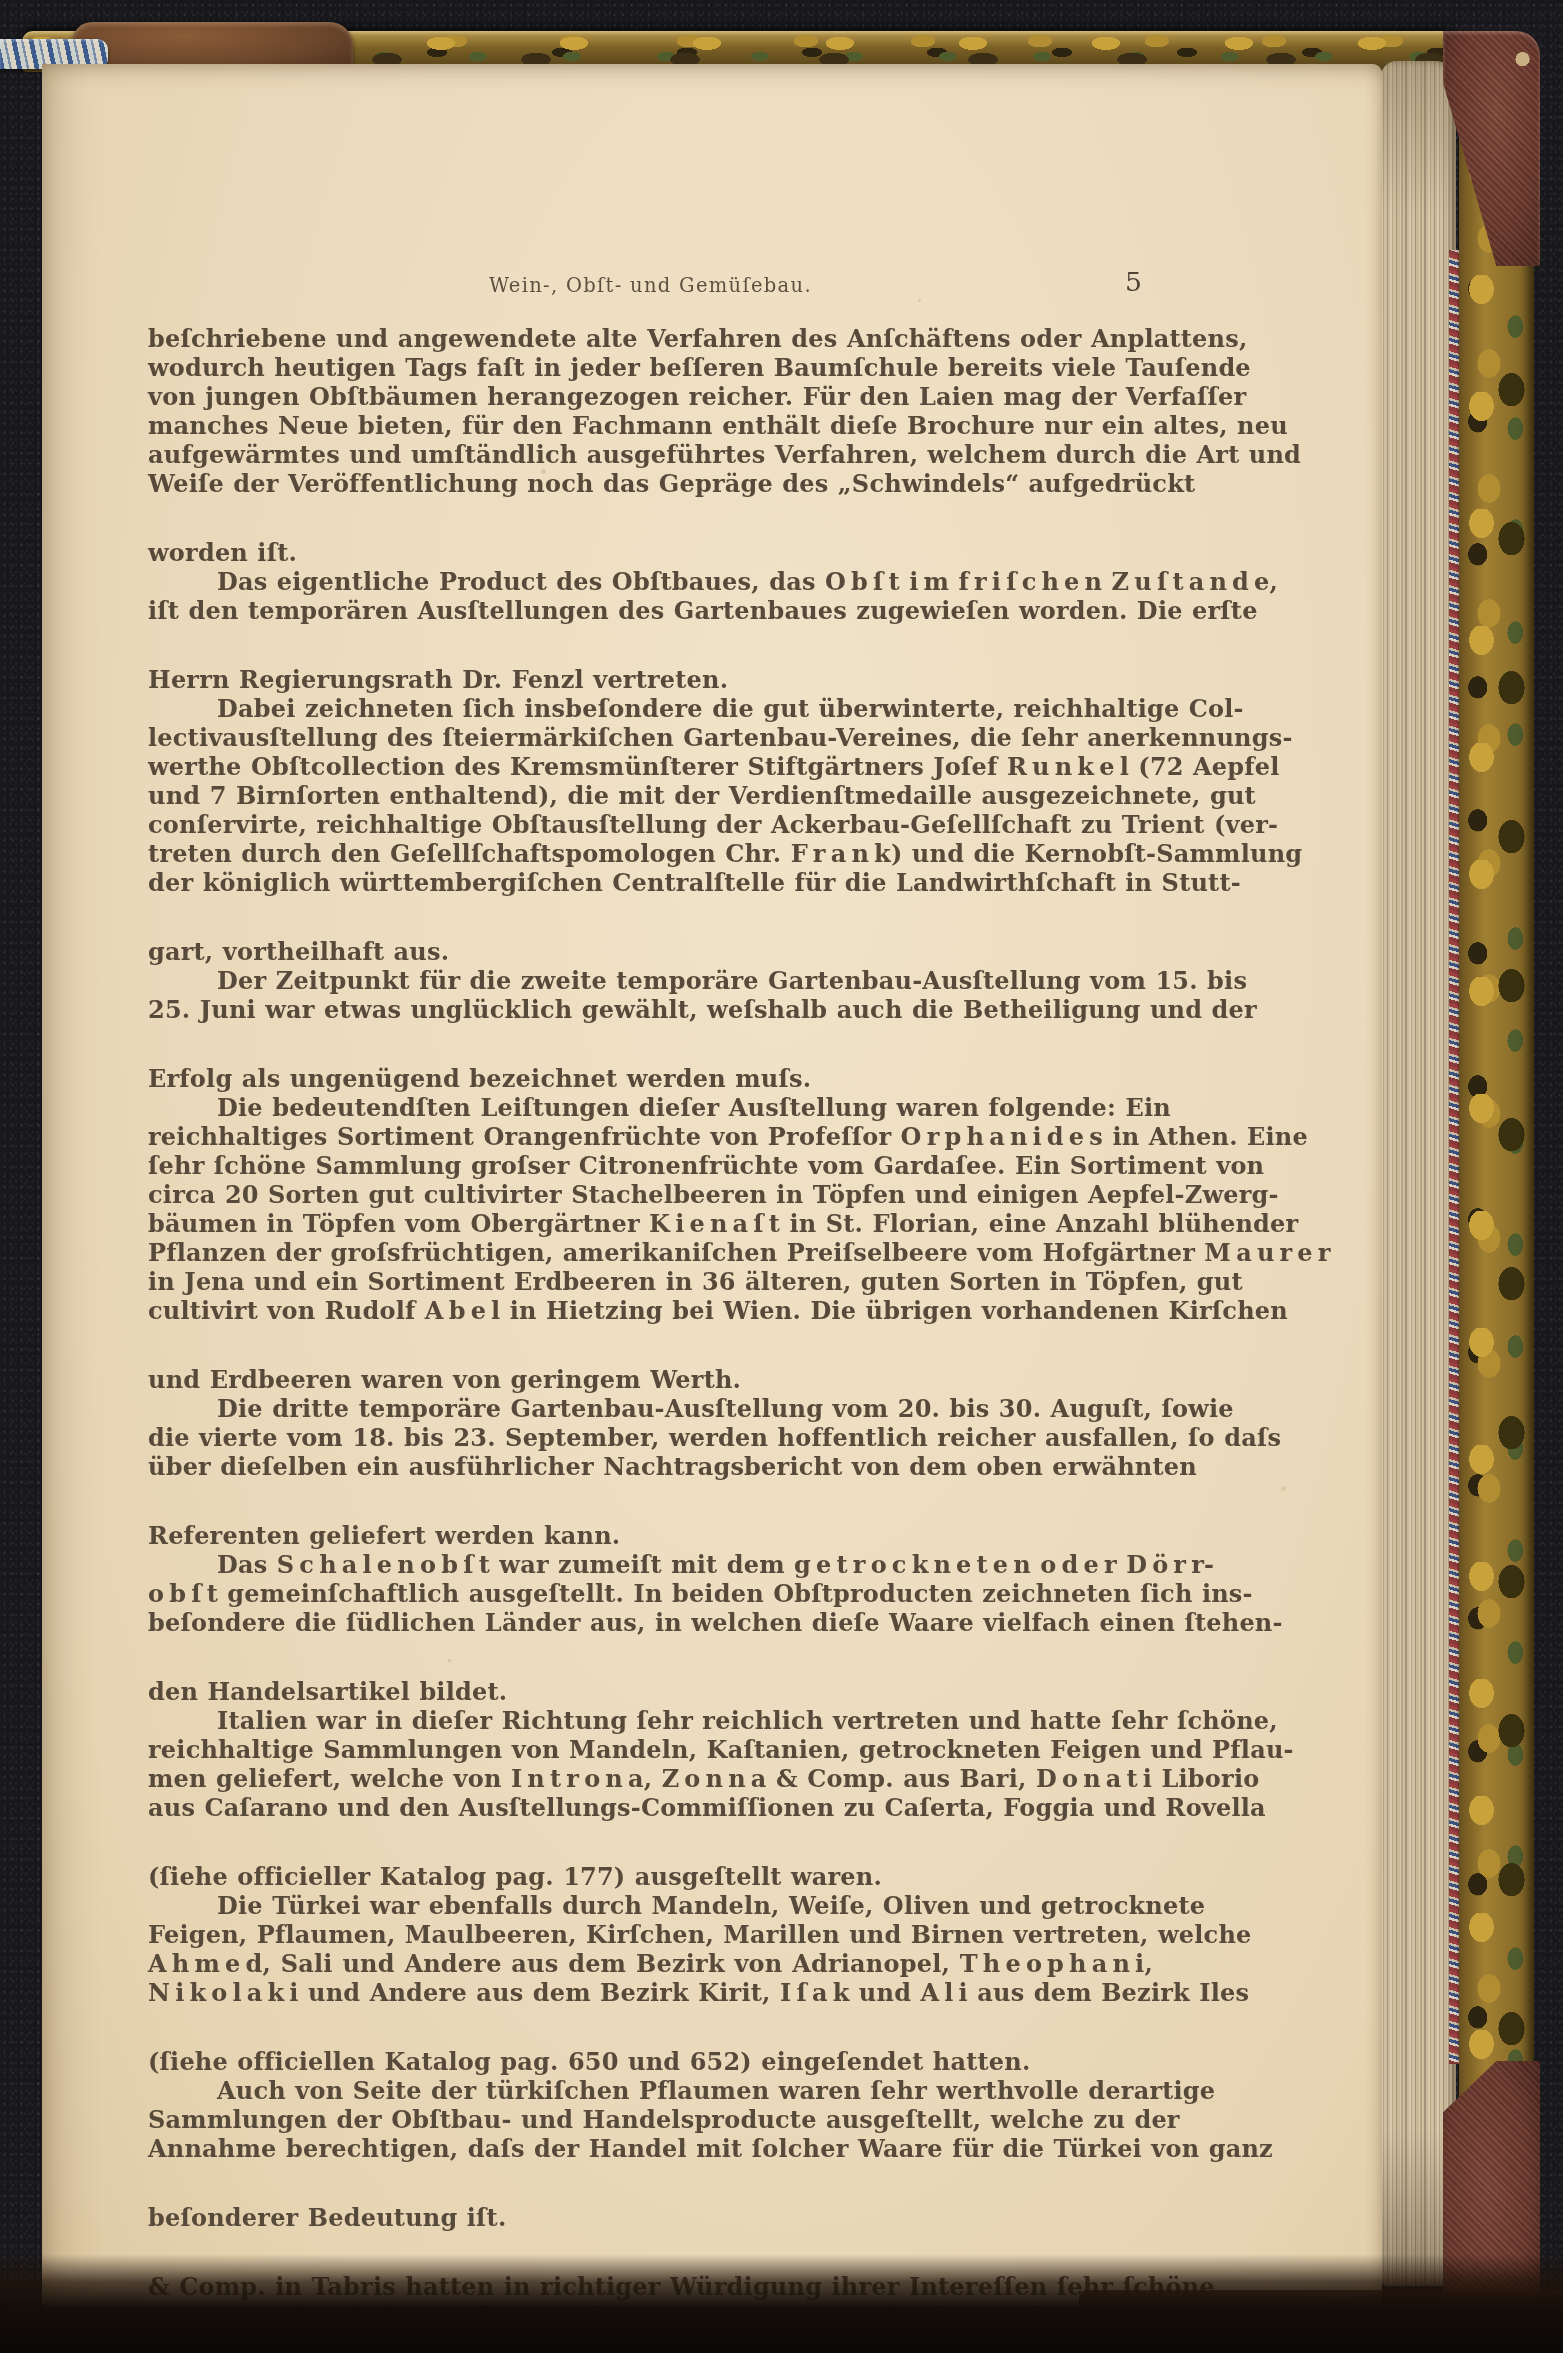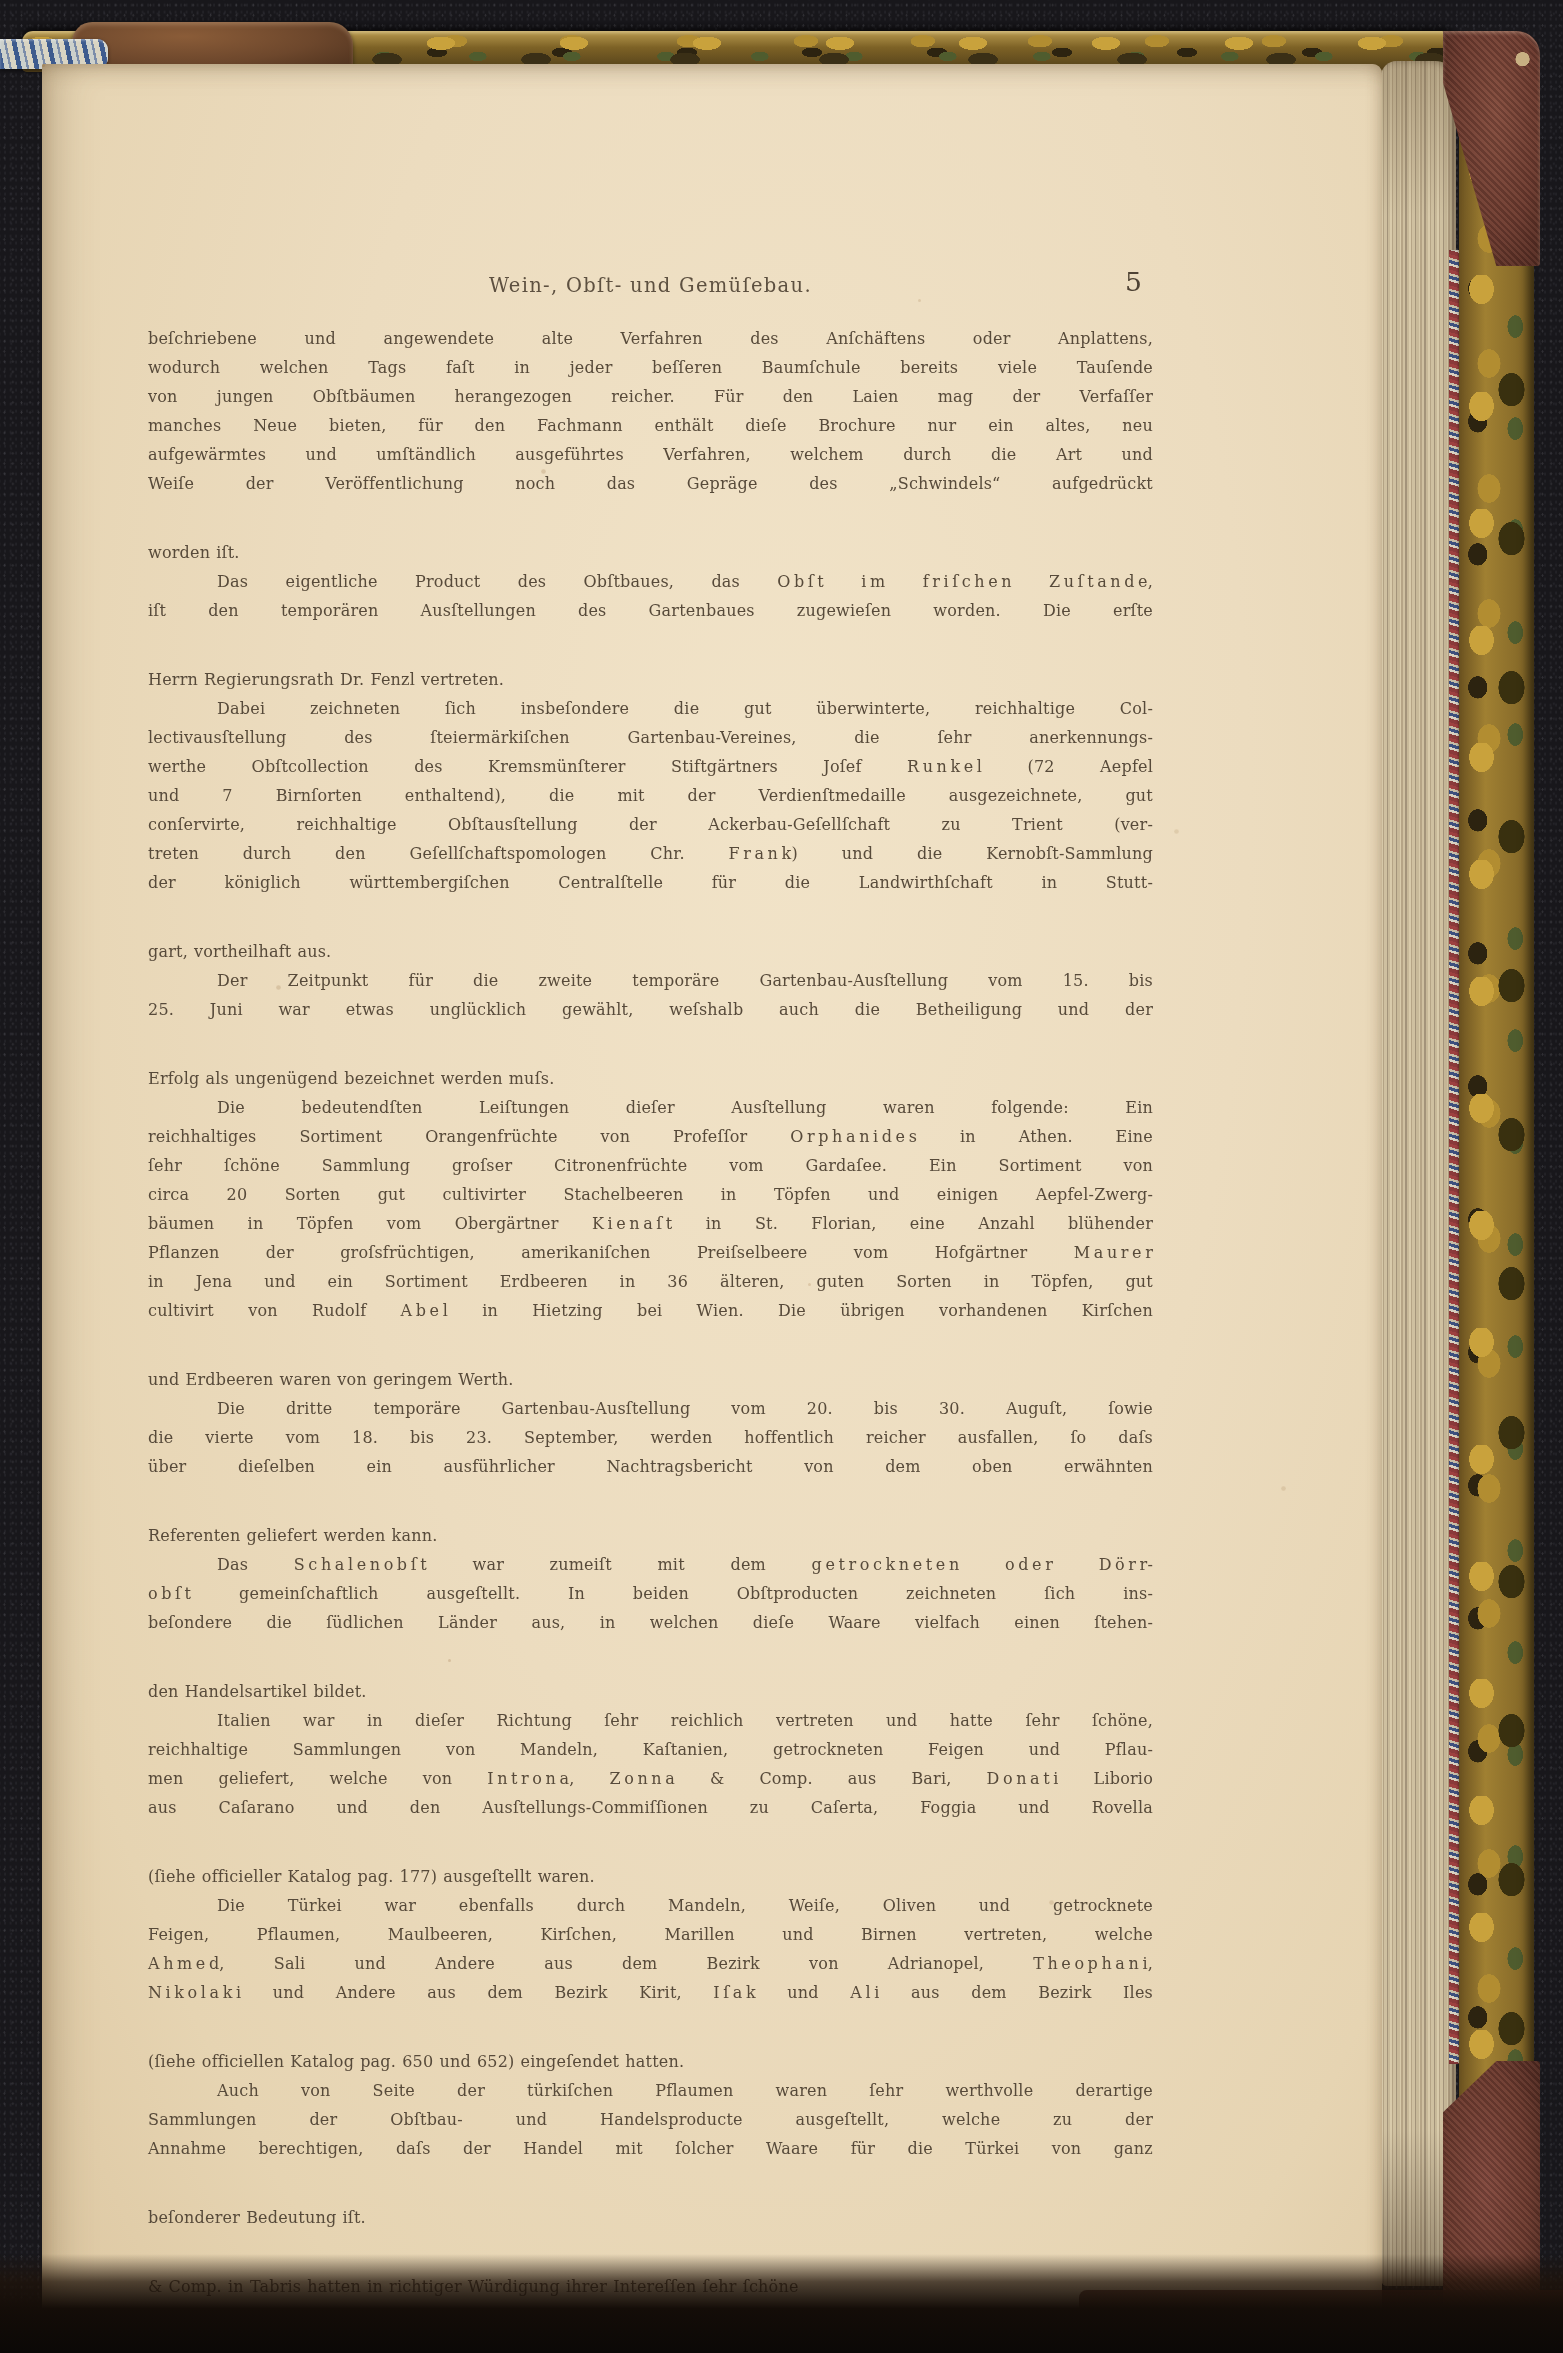--- a/index.html
+++ b/index.html
@@ -80,21 +80,21 @@
       235px 922px 0 0.8px rgba(140,100,55,.2), 766px 1219px 0 0 rgba(150,105,55,.2),
       1133px 766px 0 0.8px rgba(150,105,55,.15), 406px 1595px 0 0 rgba(140,95,50,.22),
       1008px 1837px 0 0.8px rgba(150,105,55,.18), 641px 2079px 0 0 rgba(140,100,55,.2),
       203px 336px 0 0 rgba(150,110,60,.25), 1240px 1423px 0 0.8px rgba(150,105,55,.16);}
 
   
   .text-block{position:absolute;left:106px;top:0;width:1005px;color:#574a3a;}
   .head-row{position:absolute;top:210px;left:0;width:100%;height:34px;}
   .head-title{display:block;text-align:center;font-size:19.5px;letter-spacing:1.3px;color:#5d5040;}
   .page-num{position:absolute;right:11px;top:-7.8px;font-size:26.6px;color:#4e4234;}
-  .body-block{position:absolute;top:260px;left:0;width:100%;font-size:16px;}
+  .body-block{position:absolute;top:260px;left:0;width:100%;font-size:24px;font-weight:bold;}
   .line{height:29px;line-height:29px;text-align:justify;text-align-last:justify;white-space:nowrap;
     letter-spacing:0.2px;word-spacing:0.8px;}
   .line.end{text-align-last:left;margin-top:40px;}
   .line.indent{text-indent:69px;}
 
   .bottom-dark{position:absolute;left:0;top:2254px;width:1563px;height:99px;
     background:linear-gradient(180deg, rgba(20,12,6,0) 0%, rgba(30,18,9,.75) 28%, #140d08 55%, #0b0806 100%);}
   .bottom-leather{position:absolute;left:1079px;top:2290px;width:485px;height:63px;
     background:linear-gradient(180deg,#53291f 0%, #2a140e 60%, #120906 100%);opacity:.8;border-radius:7.8px 0 0 0;}
 </style>
@@ -117,21 +117,21 @@
 
   <div class="page">
     <div class="specks"></div>
     <div class="text-block">
       <div class="head-row">
         <span class="head-title">Wein-, Obſt- und Gemüſebau.</span>
         <span class="page-num">5</span>
       </div>
       <div class="body-block">
           <div class="line">beſchriebene und angewendete alte Verfahren des Anſchäftens oder Anplattens,</div>
-          <div class="line">wodurch welchen Tags faſt in jeder beſſeren Baumſchule bereits viele Tauſende</div>
+          <div class="line">wodurch heutigen Tags faſt in jeder beſſeren Baumſchule bereits viele Tauſende</div>
           <div class="line">von jungen Obſtbäumen herangezogen reicher. Für den Laien mag der Verfaſſer</div>
           <div class="line">manches Neue bieten, für den Fachmann enthält dieſe Brochure nur ein altes, neu</div>
           <div class="line">aufgewärmtes und umſtändlich ausgeführtes Verfahren, welchem durch die Art und</div>
           <div class="line">Weiſe der Veröffentlichung noch das Gepräge des „Schwindels“ aufgedrückt</div>
           <div class="line end">worden iſt.</div>
           <div class="line indent">Das eigentliche Product des Obſtbaues, das O b ſ t i m f r i ſ c h e n Z u ſ t a n d e,</div>
           <div class="line">iſt den temporären Ausſtellungen des Gartenbaues zugewieſen worden. Die erſte</div>
           <div class="line end">Herrn Regierungsrath Dr. Fenzl vertreten.</div>
           <div class="line indent">Dabei zeichneten ſich insbeſondere die gut überwinterte, reichhaltige Col-</div>
           <div class="line">lectivausſtellung des ſteiermärkiſchen Gartenbau-Vereines, die ſehr anerkennungs-</div>

